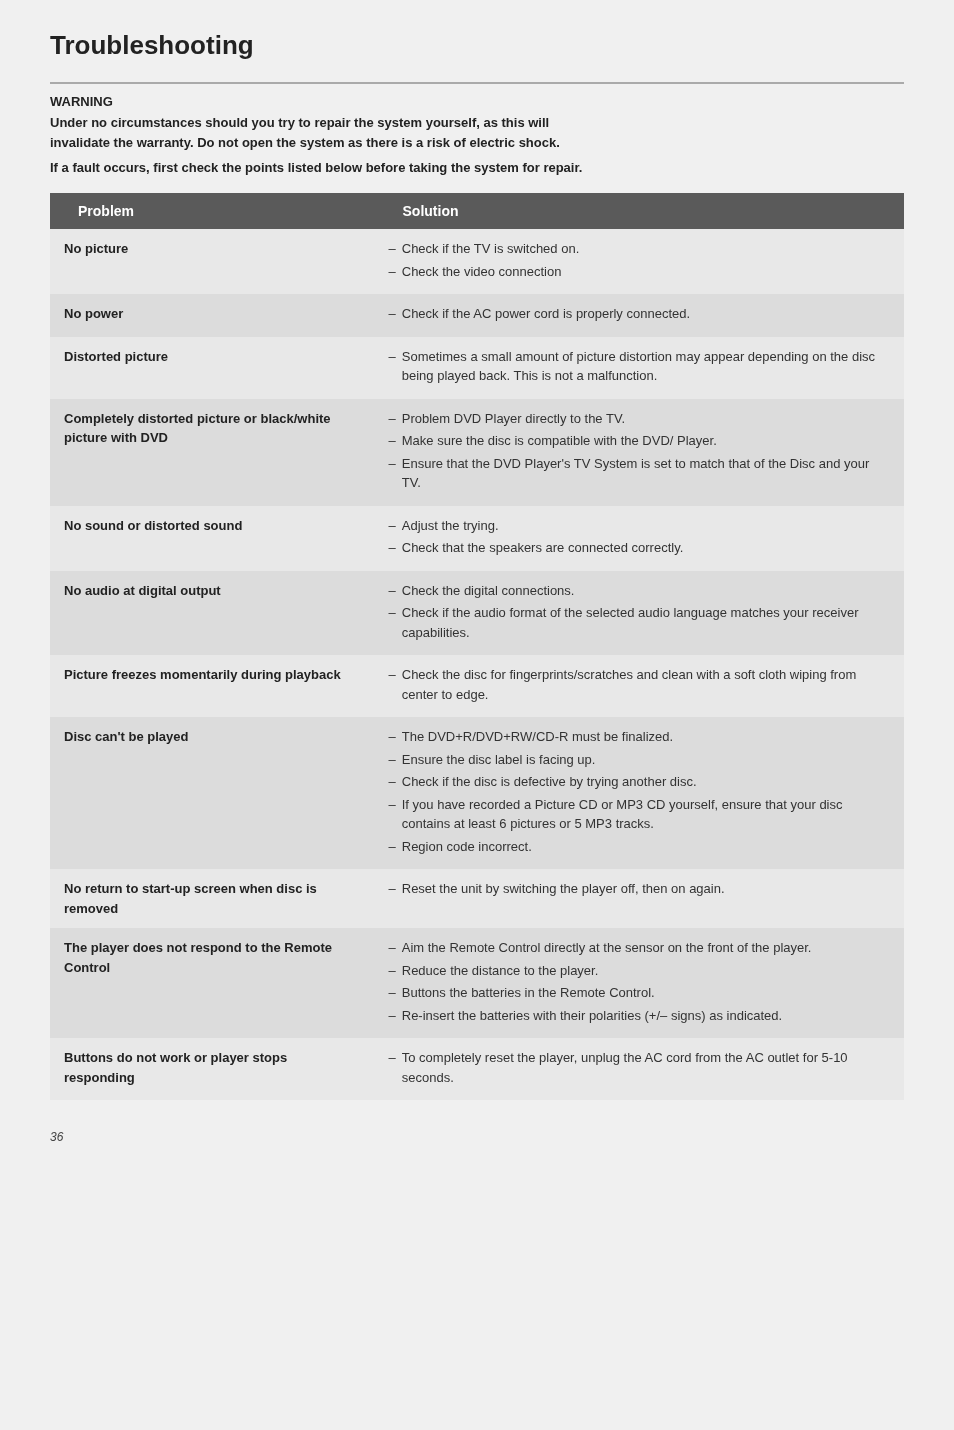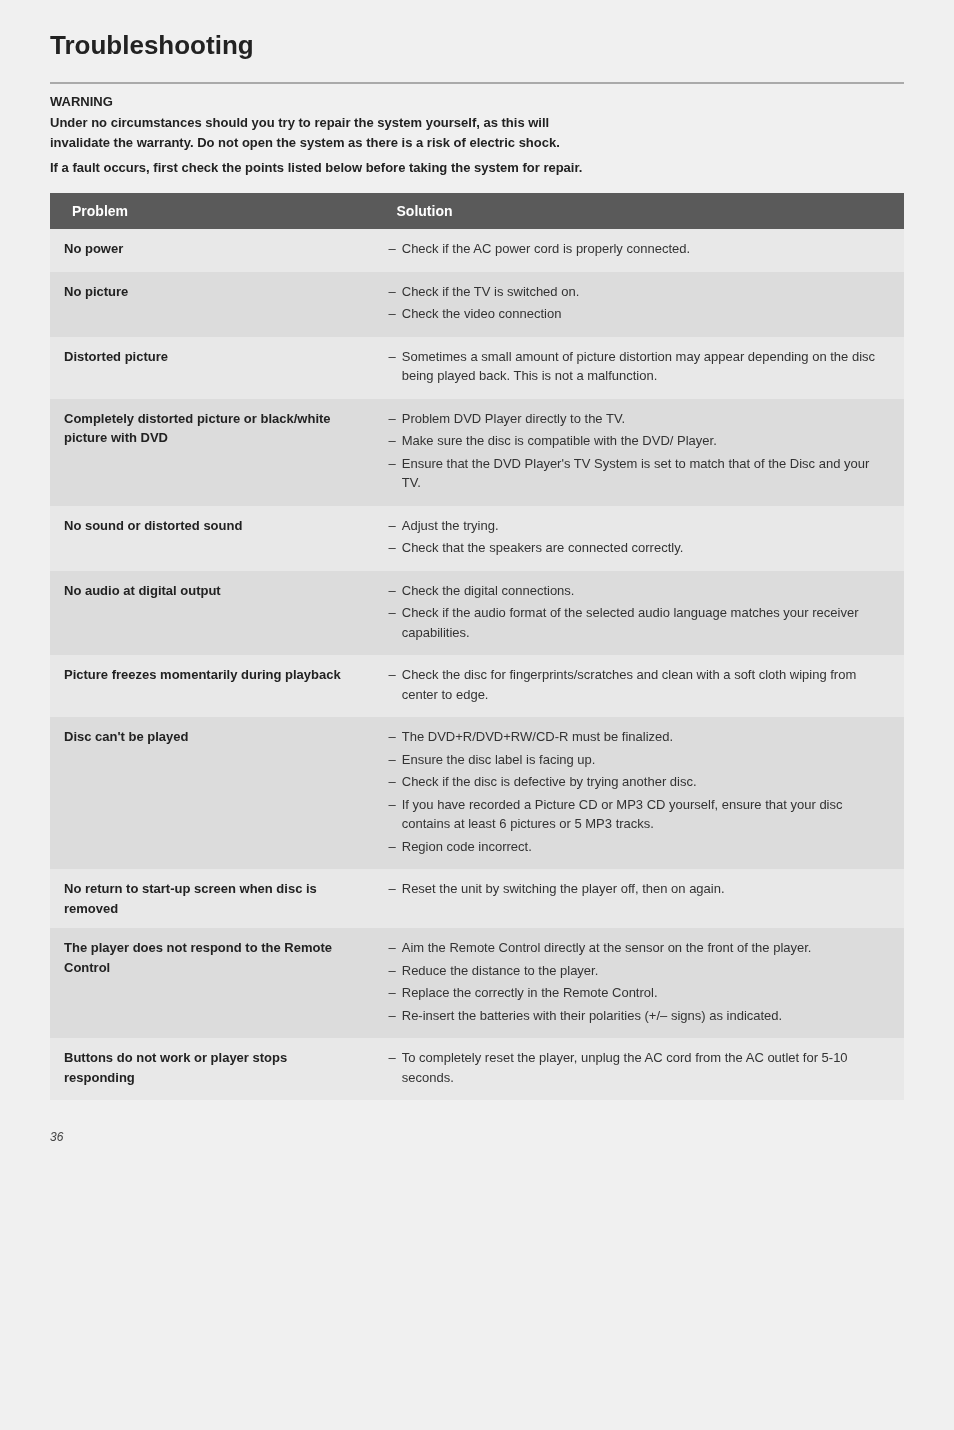--- a/index.html
+++ b/index.html
@@ -42,21 +42,21 @@
     table {
       width: 100%;
       border-collapse: collapse;
       margin-bottom: 30px;
     }
     thead tr {
       background-color: #5a5a5a;
       color: white;
     }
     thead th {
-      padding: 10px 22px;
+      padding: 10px 28px;
       font-size: 14px;
       font-weight: bold;
       text-align: left;
     }
     tbody tr {
       background-color: #e8e8e8;
     }
     tbody tr:nth-child(even) {
       background-color: #dcdcdc;
     }
@@ -107,42 +107,42 @@
 
 <table>
   <thead>
     <tr>
       <th>Problem</th>
       <th>Solution</th>
     </tr>
   </thead>
   <tbody id="table-body">
   <tr>
+        <td>No picture</td>
+        <td>
+          <div class="sol-item">
+            <span class="sol-dash">–</span>
+            <span>Check if the TV is switched on.</span>
+          </div>
+          <div class="sol-item">
+            <span class="sol-dash">–</span>
+            <span>Check the video connection</span>
+          </div>
+        </td>
+      </tr>
+      <tr>
         <td>No power</td>
         <td>
           <div class="sol-item">
             <span class="sol-dash">–</span>
             <span>Check if the AC power cord is properly connected.</span>
           </div>
         </td>
       </tr>
       <tr>
-        <td>No picture</td>
-        <td>
-          <div class="sol-item">
-            <span class="sol-dash">–</span>
-            <span>Check if the TV is switched on.</span>
-          </div>
-          <div class="sol-item">
-            <span class="sol-dash">–</span>
-            <span>Check the video connection</span>
-          </div>
-        </td>
-      </tr>
-      <tr>
         <td>Distorted picture</td>
         <td>
           <div class="sol-item">
             <span class="sol-dash">–</span>
             <span>Sometimes a small amount of picture distortion may appear depending on the disc being played back. This is not a malfunction.</span>
           </div>
         </td>
       </tr>
       <tr>
         <td>Completely distorted picture or black/white picture with DVD</td>
@@ -236,21 +236,21 @@
           <div class="sol-item">
             <span class="sol-dash">–</span>
             <span>Aim the Remote Control directly at the sensor on the front of the player.</span>
           </div>
           <div class="sol-item">
             <span class="sol-dash">–</span>
             <span>Reduce the distance to the player.</span>
           </div>
           <div class="sol-item">
             <span class="sol-dash">–</span>
-            <span>Replace the correctly in the Remote Control.</span>
+            <span>Buttons the batteries in the Remote Control.</span>
           </div>
           <div class="sol-item">
             <span class="sol-dash">–</span>
             <span>Re-insert the batteries with their polarities (+/– signs) as indicated.</span>
           </div>
         </td>
       </tr>
       <tr>
         <td>Buttons do not work or player stops responding</td>
         <td>

